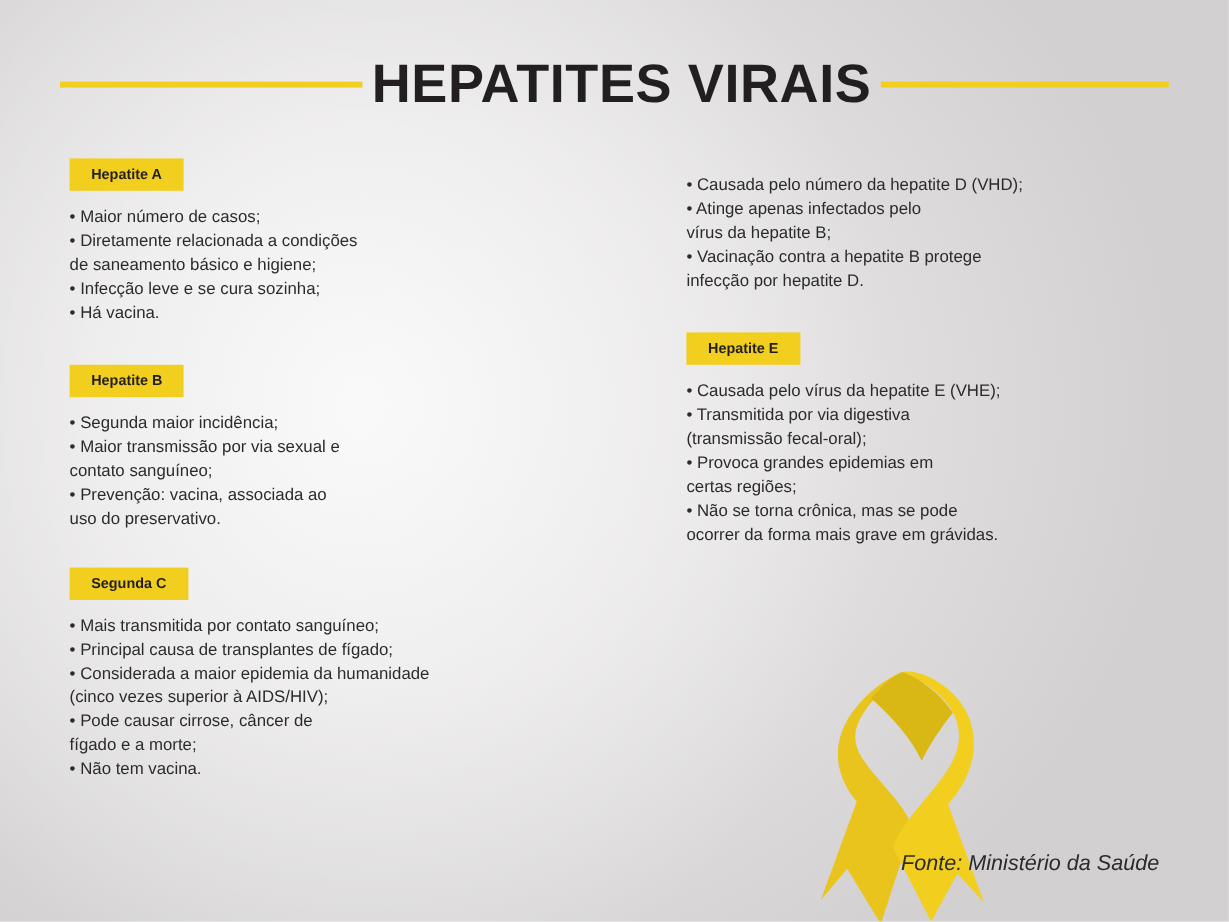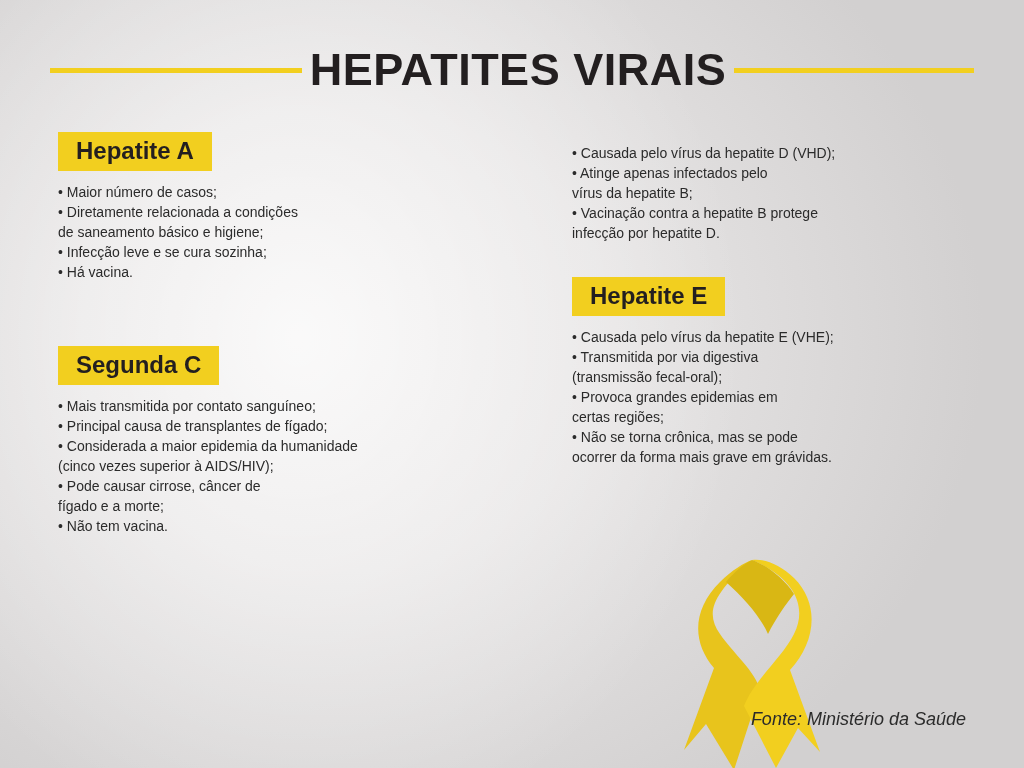--- a/index.html
+++ b/index.html
@@ -62,21 +62,21 @@
   }
   .col-left { left: 58px; width: 470px; }
   .col-right { left: 572px; width: 420px; }
 
   .section { margin-bottom: 0; }
   .badge {
     display: inline-block;
     background: #f2cf1f;
     color: #231f20;
     font-weight: bold;
-    font-size: 24px;
+    font-size: 12px;
     padding: 7px 18px 8px 18px;
     line-height: 1;
   }
   .bullets {
     margin: 12px 0 0 0;
     padding: 0;
     list-style: none;
     color: #2b2b2b;
     font-size: 14px;
     line-height: 1.42;
@@ -124,20 +124,30 @@
         <li>• Maior número de casos;</li>
         <li>• Diretamente relacionada a condições
 de saneamento básico e higiene;</li>
         <li>• Infecção leve e se cura sozinha;</li>
         <li>• Há vacina.</li>
       </ul>
     </div>
 
     <div class="gap-a"></div>
 
+    <div class="section">
+      <div class="badge">Hepatite B</div>
+      <ul class="bullets">
+        <li>• Segunda maior incidência;</li>
+        <li>• Maior transmissão por via sexual e
+contato sanguíneo;</li>
+        <li>• Prevenção: vacina, associada ao
+uso do preservativo.</li>
+      </ul>
+    </div>
 
     <div class="gap-b"></div>
 
     <div class="section">
       <div class="badge">Segunda C</div>
       <ul class="bullets">
         <li>• Mais transmitida por contato sanguíneo;</li>
         <li>• Principal causa de transplantes de fígado;</li>
         <li>• Considerada a maior epidemia da humanidade
 (cinco vezes superior à AIDS/HIV);</li>
@@ -146,21 +156,21 @@
         <li>• Não tem vacina.</li>
       </ul>
     </div>
 
   </div>
 
   <div class="col col-right">
 
     <div class="section">
       <ul class="bullets">
-        <li>• Causada pelo vírus da hepatite D (VHD);</li>
+        <li>• Causada pelo número da hepatite D (VHD);</li>
         <li>• Atinge apenas infectados pelo
 vírus da hepatite B;</li>
         <li>• Vacinação contra a hepatite B protege
 infecção por hepatite D.</li>
       </ul>
     </div>
 
     <div class="gap-a"></div>
 
     <div class="section">

